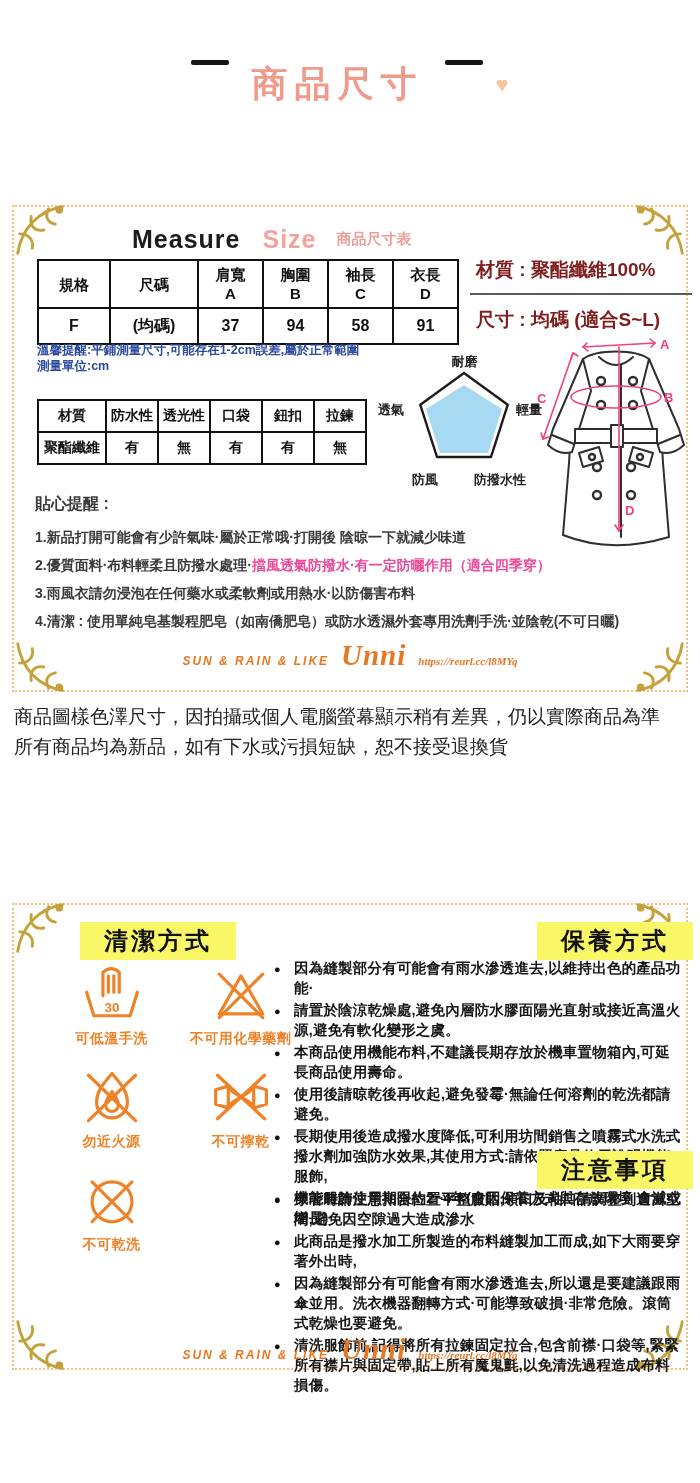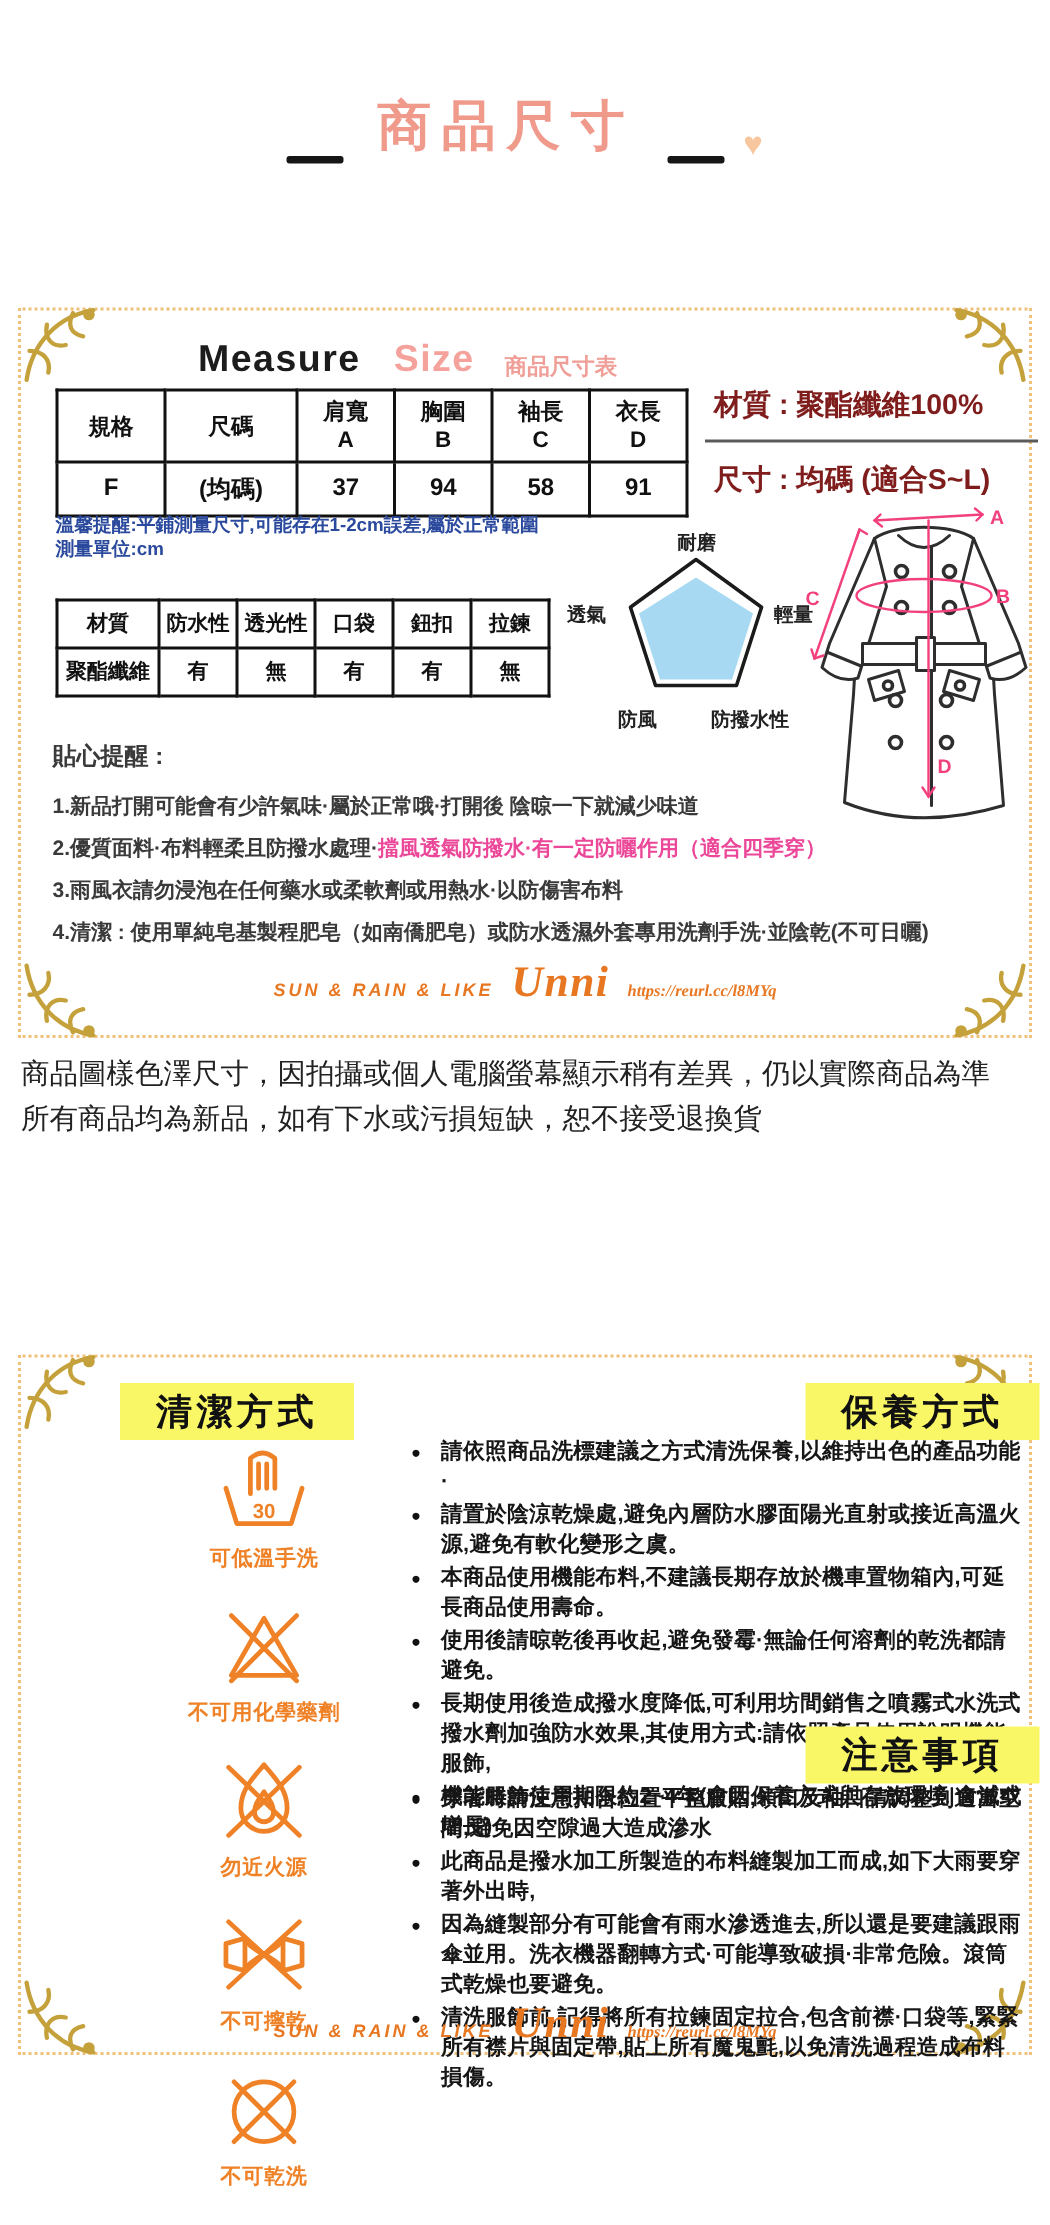--- a/index.html
+++ b/index.html
@@ -1,37 +1,37 @@
 <!DOCTYPE html>
 <html><head>
 <meta charset="utf-8">
 <style>
   *{margin:0;padding:0;box-sizing:border-box}
   html,body{background:#fff}
   body{font-family:"Liberation Sans","DejaVu Sans",sans-serif;-webkit-font-smoothing:antialiased}
   .page{position:relative;width:700px;height:1483px;background:#fff;overflow:hidden}
 
   
-  .title-row{position:absolute;top:60px;left:0;width:100%;display:flex;justify-content:center;align-items:flex-end;gap:22px}
+  .title-row{position:absolute;top:60px;left:0;width:100%;display:flex;justify-content:center;align-items:flex-start;gap:22px}
   .title-bar{width:38px;height:5px;background:#161616;border-radius:2px}
   .title-text{font-size:36px;font-weight:700;color:#f09a8c;letter-spacing:7px}
   .title-heart{font-size:22px;color:#f7c69e;margin-left:-10px;margin-top:12px}
 
   
   .frame{position:absolute;left:12px;width:676px;border:2px dotted #f1c07a}
   .frame1{top:205px;height:487px}
   .frame2{top:903px;height:467px}
   .corner{position:absolute;width:58px;height:58px;pointer-events:none}
   .corner.tl{top:-6px;left:-4px}
   .corner.tr{top:-6px;right:-4px;transform:scaleX(-1)}
   .corner.bl{bottom:-6px;left:-4px;transform:scaleY(-1)}
   .corner.br{bottom:-6px;right:-4px;transform:scale(-1,-1)}
 
   
-  .ms-header{position:absolute;left:118px;top:18px;display:flex;align-items:flex-end;gap:6px}
+  .ms-header{position:absolute;left:118px;top:18px;display:flex;align-items:center;gap:6px}
   .ms-en1{font-size:25px;font-weight:800;color:#1c1c1c;letter-spacing:1px}
   .ms-en2{font-size:25px;font-weight:800;color:#f4a29b;letter-spacing:1px;margin-left:16px}
   .ms-zh{font-size:15px;font-weight:700;color:#ef9f98;margin-left:14px;font-family:"Liberation Serif",serif}
 
   table.sizes{position:absolute;left:23px;top:52px;border-collapse:collapse;table-layout:fixed}
   table.sizes th,table.sizes td{border:2px solid #111;text-align:center;vertical-align:middle;color:#111}
   table.sizes th{width:65px;height:48px;font-size:15px;font-weight:700;line-height:19px}
   table.sizes th.c0{width:72px}
   table.sizes th.c1{width:88px}
   table.sizes td{height:36px;font-size:16px;font-weight:700}
@@ -74,21 +74,21 @@
   .shop-notice{position:absolute;left:14px;top:702px;width:672px;font-family:"Liberation Serif",serif}
   .shop-title{color:#d22;font-size:17px;font-weight:700;margin-bottom:9px}
   .shop-line{color:#222;font-size:19px;line-height:30px}
 
   
   .hl-heading{position:absolute;display:inline-block;background:#f9f765;color:#111;font-size:24px;font-weight:800;letter-spacing:3px;padding:3px 24px;white-space:nowrap}
   .hd-clean{left:66px;top:17px}
   .hd-maintain{left:263px;top:17px}
   .hd-caution{left:263px;top:246px}
 
-  .icon-grid{position:absolute;left:36px;top:60px;width:252px;display:grid;grid-template-columns:1fr;row-gap:20px;column-gap:6px;justify-items:center}
+  .icon-grid{position:absolute;left:36px;top:60px;width:252px;display:grid;grid-template-columns:1fr 1fr;row-gap:20px;column-gap:6px;justify-items:center}
   .care-item{display:flex;flex-direction:column;align-items:center;gap:7px}
   .care-item svg{width:58px;height:58px}
   .care-label{font-size:14px;font-weight:800;color:#ef8227;white-space:nowrap;letter-spacing:0.5px}
 
   .right-col{position:absolute;left:260px;top:0;width:408px}
   .blist{position:absolute;left:0;width:408px}
   .bl-maintain{top:53px}
   .bl-caution{top:284px}
   .bullet-item{display:flex;align-items:flex-start;margin-bottom:2px}
   .bullet-mark{flex:0 0 20px;font-size:11px;color:#111;line-height:20px;padding-top:1px}
@@ -381,21 +381,21 @@
         </svg>
         <span class="care-label">不可乾洗</span>
       </div>
     </div>
 
     <div class="right-col">
       <div class="hl-heading hd-maintain">保養方式</div>
       <div class="blist bl-maintain">
         <div class="bullet-item">
             <span class="bullet-mark">●</span>
-            <span class="bullet-text">請依照商品洗標建議之方式清洗保養,以維持出色的產品功能·</span>
+            <span class="bullet-text">因為縫製部分有可能會有雨水滲透進去,以維持出色的產品功能·</span>
           </div>
         <div class="bullet-item">
             <span class="bullet-mark">●</span>
             <span class="bullet-text">請置於陰涼乾燥處,避免內層防水膠面陽光直射或接近高溫火源,避免有軟化變形之虞。</span>
           </div>
         <div class="bullet-item">
             <span class="bullet-mark">●</span>
             <span class="bullet-text">本商品使用機能布料,不建議長期存放於機車置物箱內,可延長商品使用壽命。</span>
           </div>
         <div class="bullet-item">

